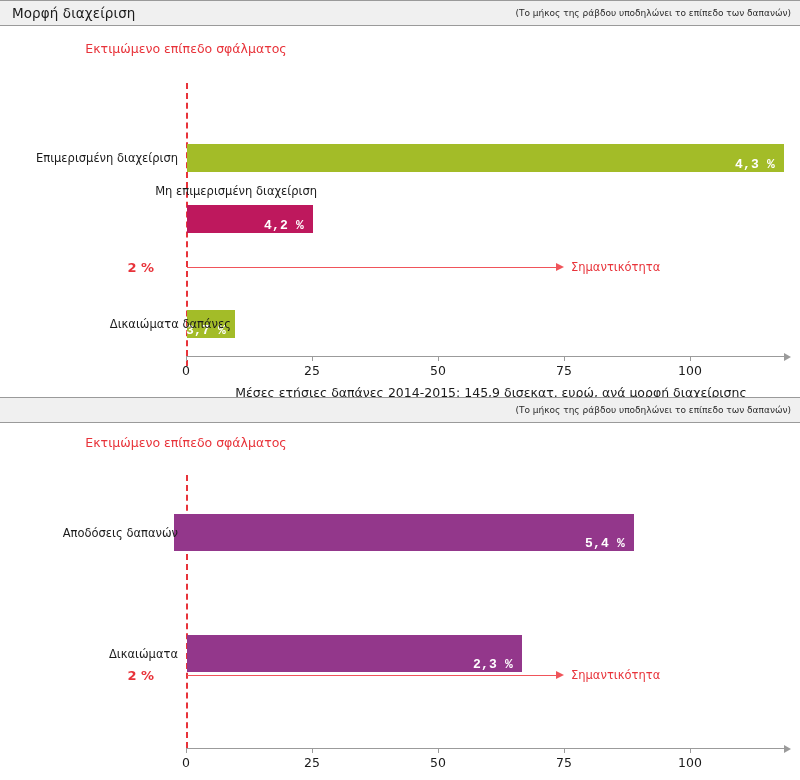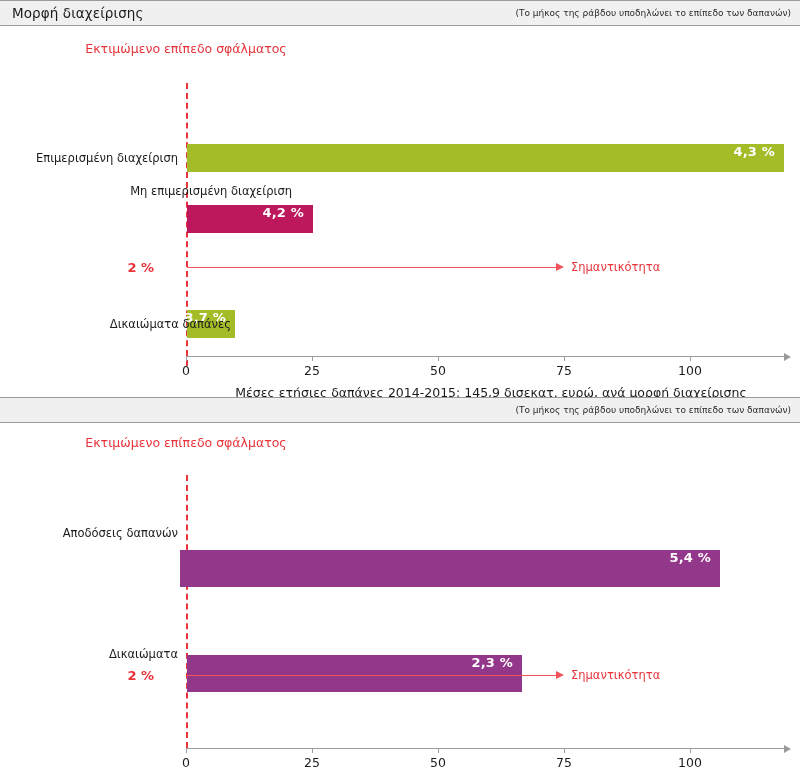--- a/index.html
+++ b/index.html
@@ -64,21 +64,21 @@
   .err-label {
     position: absolute;
     font-size: 12.5px; color: #e8333a;
     white-space: nowrap;
     transform: translateX(-50%);
   }
 
   
   .bar {
     position: absolute;
-    display: flex; align-items: flex-start; justify-content: flex-end;
+    display: flex; align-items: flex-end; justify-content: flex-end; font-family: Liberation Mono, monospace;
   }
   .bar-value {
     color: #ffffff;
     font-size: 13px; font-weight: bold;
     padding-right: 9px;
     white-space: nowrap;
     letter-spacing: .2px;
   }
   .bar-label {
     position: absolute;
@@ -122,38 +122,38 @@
   }
 </style>
 </head>
 <body>
 
 <div class="page">
 
   <div class="panel" style="top:0px;height:390px;">
 
     <div class="panel-header">
-      <div class="panel-title">Μορφή διαχείρισης</div>
+      <div class="panel-title">Μορφή διαχείριση</div>
       <div class="panel-note">(Το μήκος της ράβδου υποδηλώνει το επίπεδο των δαπανών)</div>
     </div>
 
     <div class="plot" style="height:363px;">
 
       <div class="zero-dash" style="left:186px; top:57px; height:283px;"></div>
       <div class="err-label" style="left:186px; top:15px;">Εκτιμώμενο επίπεδο σφάλματος</div>
 
       <div class="bar" style="left:187px; top:118px; width:597px; height:28px; background:#A3BC28;">
         <span class="bar-value">4,3 %</span>
       </div>
       <div class="bar-label" style="right:622px; top:132px; width:260px;">Επιμερισμένη διαχείριση</div>
 
       <div class="bar" style="left:187px; top:151px; width:126px; height:28px; background:#be185d;margin-top:28px;">
         <span class="bar-value">4,2 %</span>
       </div>
-      <div class="bar-label" style="right:508px; top:165px; width:260px;">Μη επιμερισμένη διαχείριση</div>
+      <div class="bar-label" style="right:483px; top:165px; width:260px;">Μη επιμερισμένη διαχείριση</div>
 
       <div class="bar" style="left:187px; top:284px; width:48px; height:28px; background:#A3BC28;">
         <span class="bar-value">73,7 %</span>
       </div>
       <div class="bar-label" style="right:569px; top:298px; width:220px;">Δικαιώματα δαπάνες</div>
 
       <div class="mat-pct" style="right:646px; top:241px; width:90px;">2 %</div>
       <div class="mat-line" style="left:187px; top:241px; width:370px;"></div>
       <div class="mat-arrow" style="left:556px; top:237px;"></div>
       <div class="mat-text" style="left:571px; top:241px;">Σημαντικότητα</div>
@@ -181,26 +181,26 @@
 
     <div class="panel-header">
       <div class="panel-note">(Το μήκος της ράβδου υποδηλώνει το επίπεδο των δαπανών)</div>
     </div>
 
     <div class="plot" style="height:356px;">
 
       <div class="zero-dash" style="left:186px; top:52px; height:273px;"></div>
       <div class="err-label" style="left:186px; top:12px;">Εκτιμώμενο επίπεδο σφάλματος</div>
 
-      <div class="bar" style="left:180px; top:91px; width:540px; height:37px; background:#93378B;margin-top:36px;">
+      <div class="bar" style="left:174px; top:91px; width:460px; height:37px; background:#93378B;">
         <span class="bar-value">5,4 %</span>
       </div>
       <div class="bar-label" style="right:622px; top:110px; width:240px;">Αποδόσεις δαπανών</div>
 
-      <div class="bar" style="left:187px; top:212px; width:335px; height:37px; background:#93378B;margin-top:20px;">
+      <div class="bar" style="left:187px; top:212px; width:335px; height:37px; background:#93378B;">
         <span class="bar-value">2,3 %</span>
       </div>
       <div class="bar-label" style="right:622px; top:231px; width:240px;">Δικαιώματα</div>
 
       <div class="mat-pct" style="right:646px; top:252px; width:90px;">2 %</div>
       <div class="mat-line" style="left:187px; top:252px; width:370px;"></div>
       <div class="mat-arrow" style="left:556px; top:248px;"></div>
       <div class="mat-text" style="left:571px; top:252px;">Σημαντικότητα</div>
 
       <div class="axis-line" style="left:186px; top:325px; width:598px;"></div>

